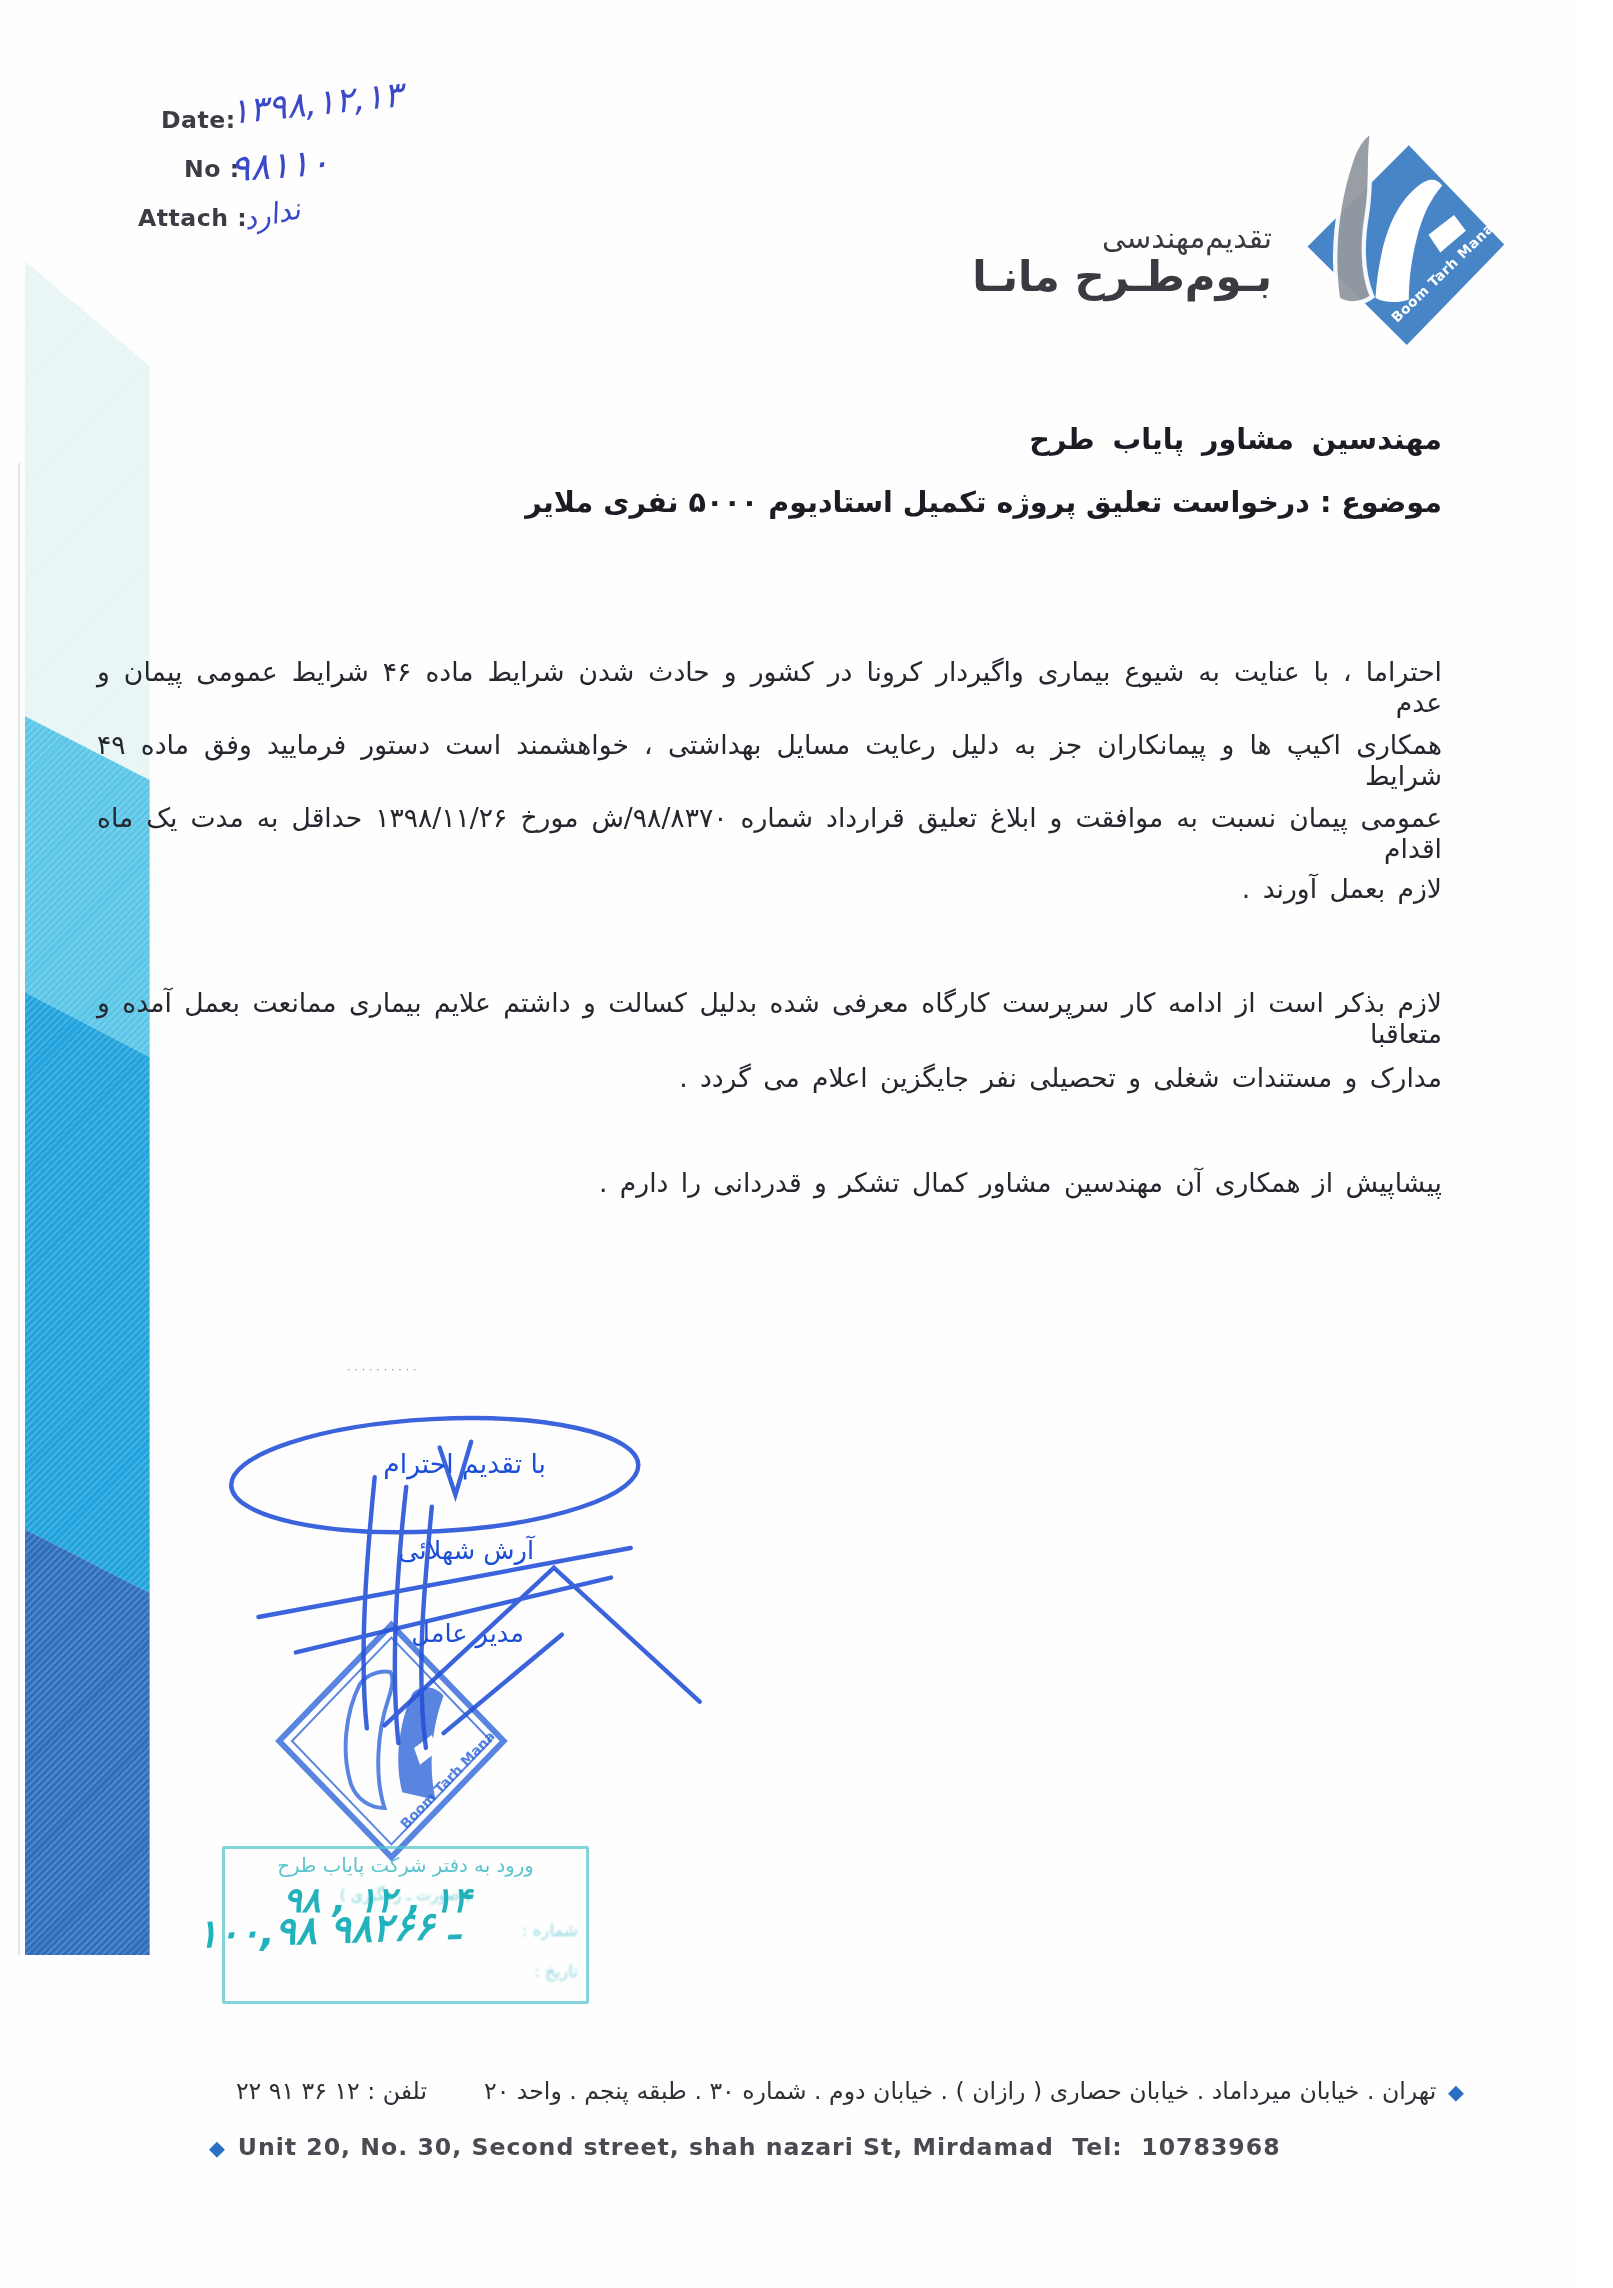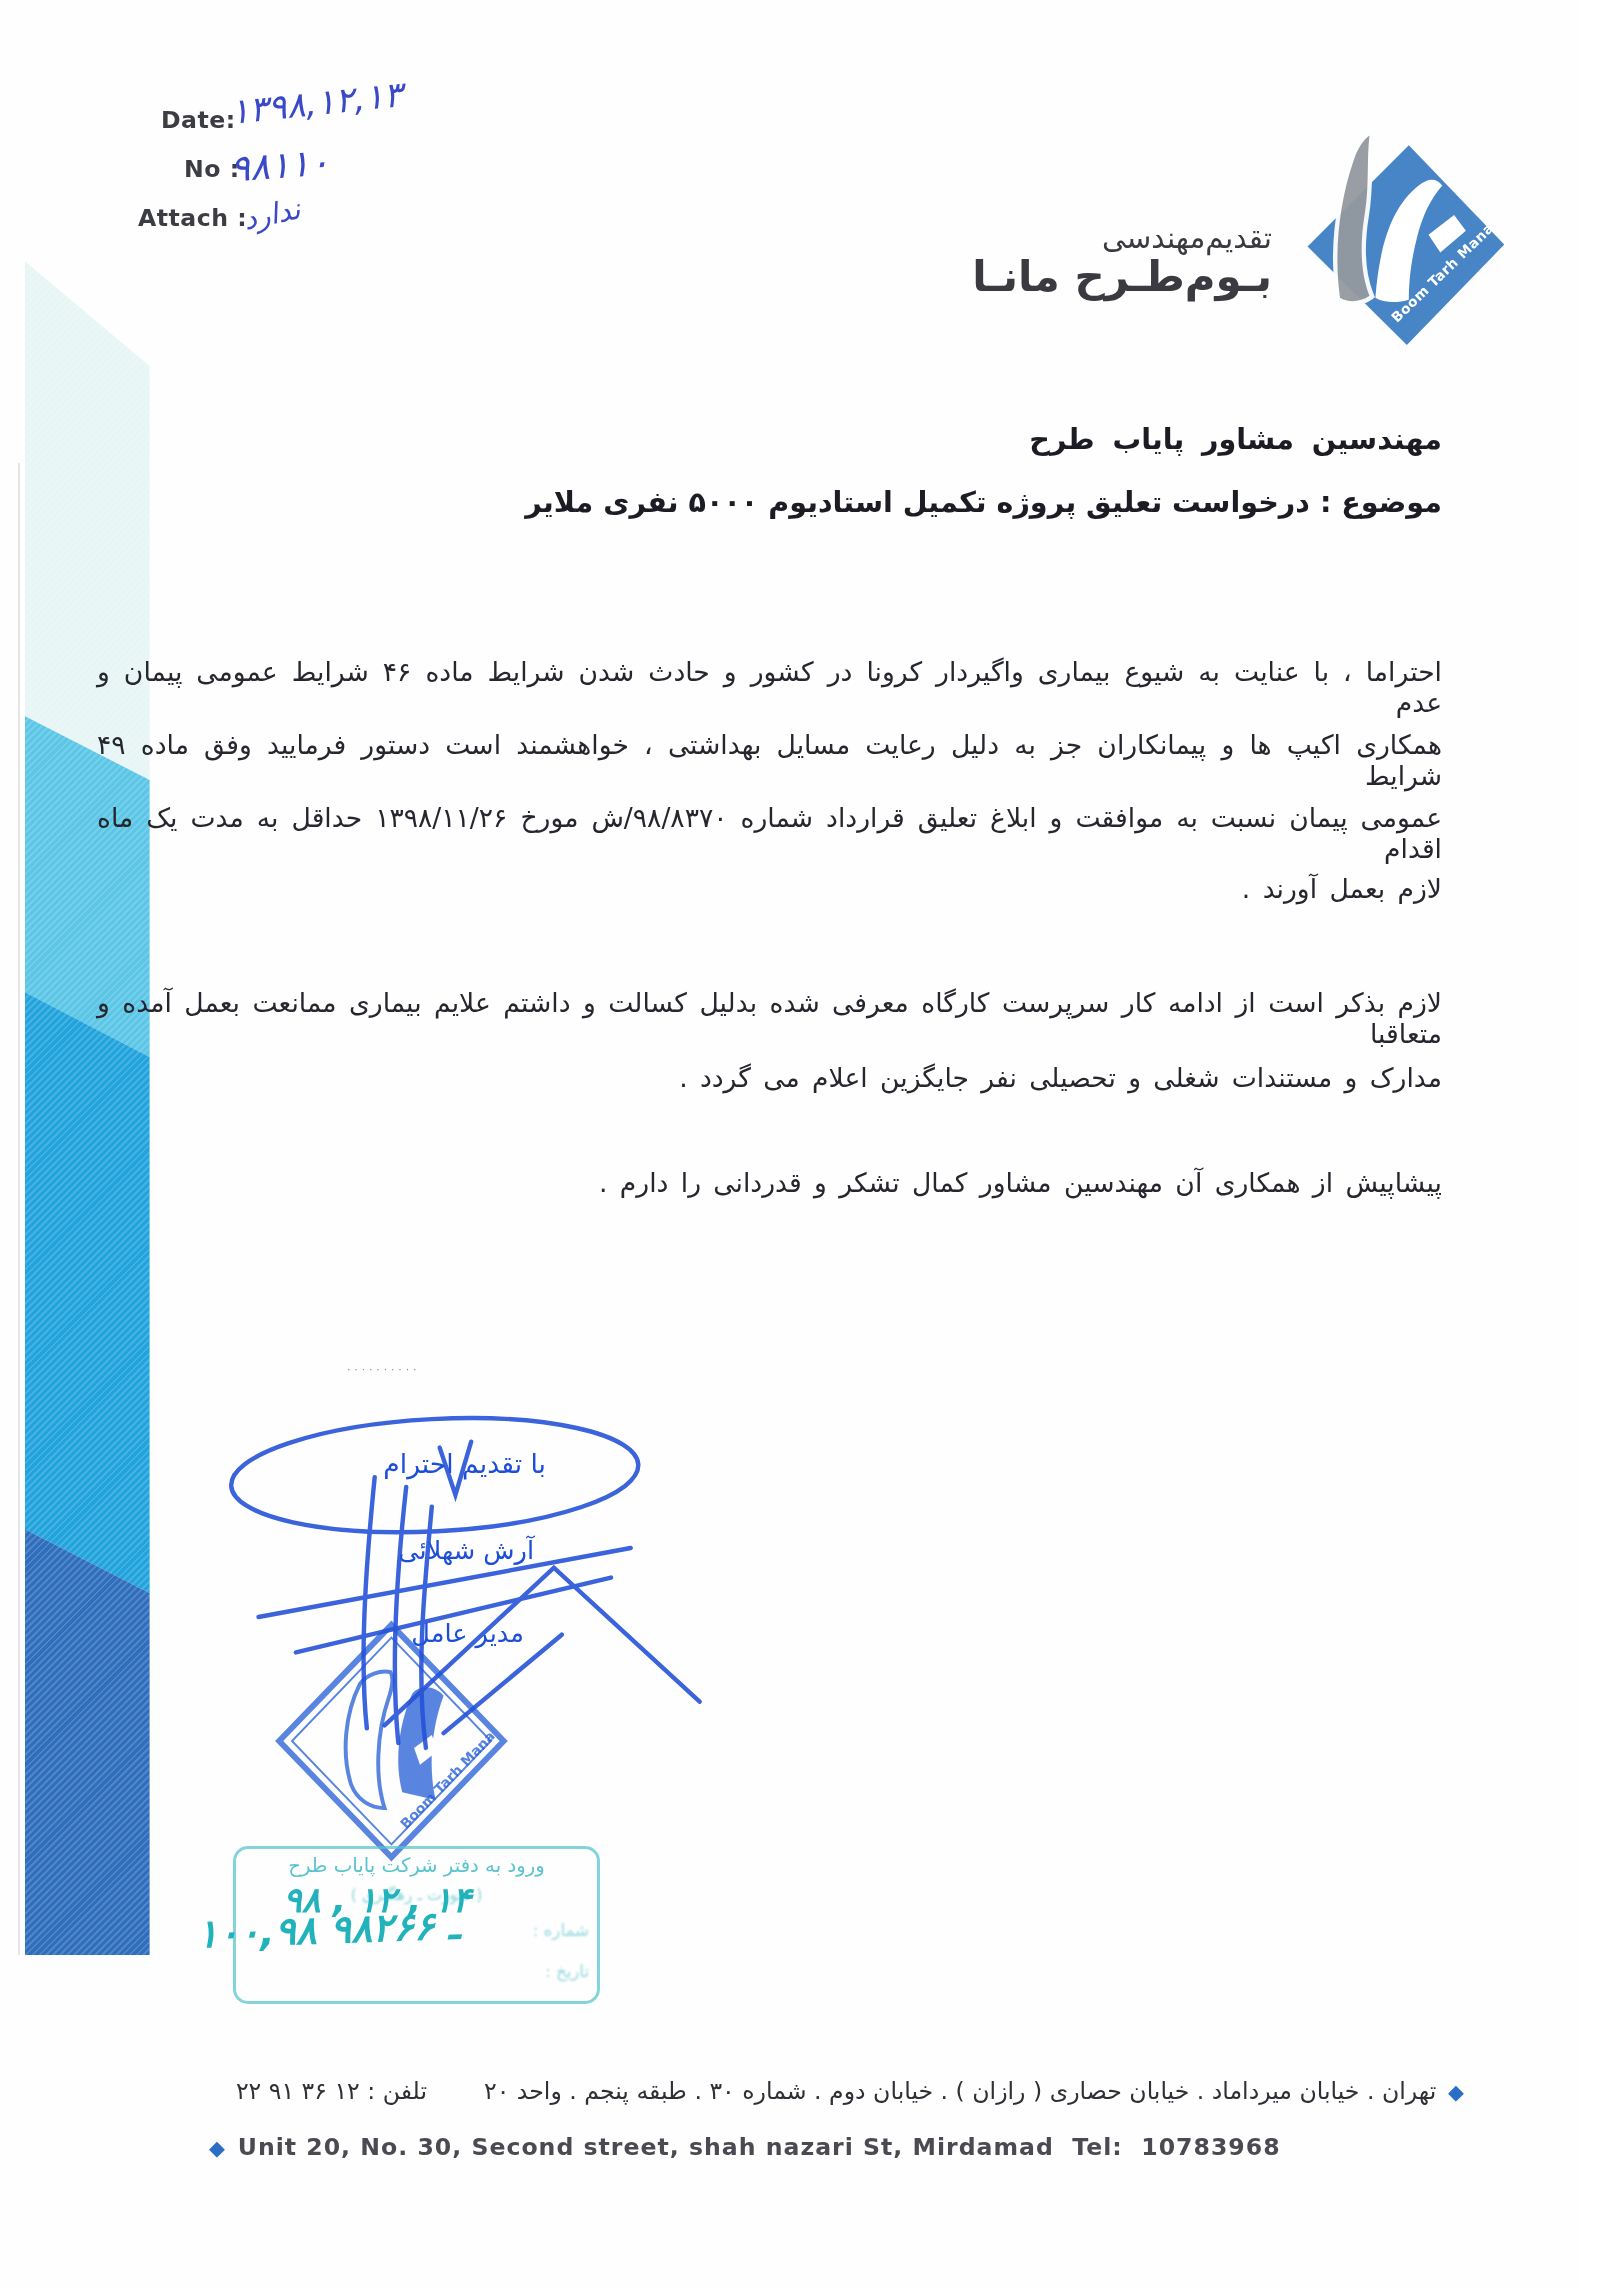--- a/index.html
+++ b/index.html
@@ -22,22 +22,22 @@
   .co-line1{position:absolute;right:306px;top:221px;font-size:29.6px;color:#3a3a40;direction:rtl;white-space:nowrap;}
   .co-line2{position:absolute;right:306px;top:252px;font-size:42px;font-weight:bold;color:#3a3a40;direction:rtl;white-space:nowrap;}
   
   .l{position:absolute;right:136px;width:1345px;direction:rtl;font-size:26.6px;color:#26262e;word-spacing:3.9px;white-space:normal;}
   .just{text-align:justify;text-align-last:justify;}
   .tr{text-align:right;}
   .h{position:absolute;right:136px;direction:rtl;text-align:right;font-weight:bold;font-size:28.6px;color:#1c1c24;white-space:nowrap;}
   .dots{position:absolute;left:347px;top:1363px;font-size:10.8px;letter-spacing:3.9px;color:#8b8b93;}
   .sig-text{position:absolute;direction:rtl;font-size:25.6px;color:#1d4ed8;white-space:nowrap;margin-top:20px;}
   
-  .rstamp{position:absolute;left:233px;top:1846px;width:361px;height:152px;
-          border:3.9px solid rgba(82,195,204,.72);border-radius:15px;filter:blur(0.3px);}
+  .rstamp{position:absolute;left:222px;top:1846px;width:361px;height:152px;
+          border:3.9px solid rgba(82,195,204,.72);border-radius:2px;filter:blur(0.3px);}
   .rstamp .t1{position:absolute;left:0;right:0;top:4.9px;text-align:center;direction:rtl;
               font-size:19.7px;letter-spacing:1px;color:rgba(60,186,196,.85);filter:blur(0.7px);white-space:nowrap;}
   .rstamp .t2{position:absolute;left:0;right:0;top:36px;text-align:center;direction:rtl;
               font-size:15.8px;color:rgba(60,186,196,.6);filter:blur(1.1px);}
   .rstamp .lb1{position:absolute;right:7.9px;top:71px;direction:rtl;font-size:16.7px;color:rgba(60,186,196,.55);filter:blur(0.8px);}
   .rstamp .lb2{position:absolute;right:7.9px;top:112px;direction:rtl;font-size:16.7px;color:rgba(60,186,196,.55);filter:blur(0.8px);}
   .teal-hand{position:absolute;color:#22b2bc;font-weight:bold;font-style:italic;white-space:nowrap;direction:ltr;}
   
   .foot-fa{position:absolute;right:114px;top:2077px;direction:rtl;font-size:23.6px;color:#2f2f36;white-space:nowrap;}
   .foot-fa .gap{display:inline-block;width:57px;}

